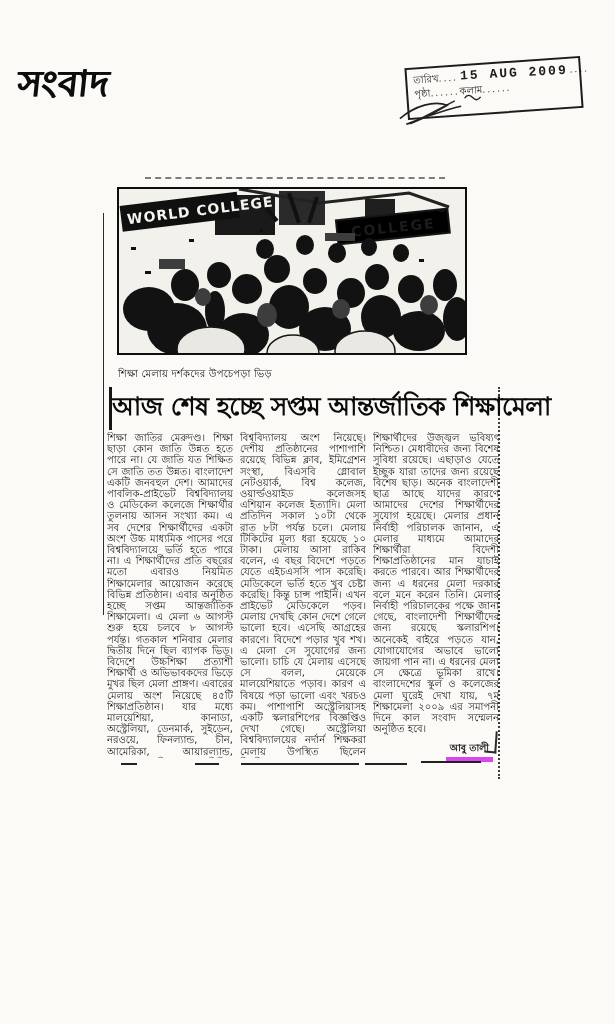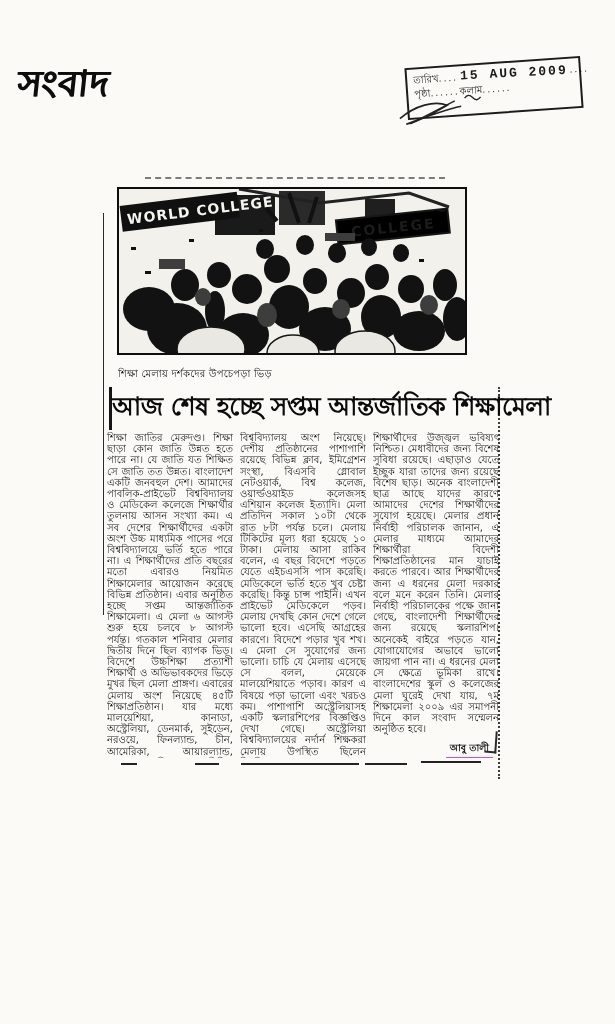--- a/index.html
+++ b/index.html
@@ -65,21 +65,21 @@
     position:absolute;left:4px;top:257px;width:392px;height:326px;
     display:flex;gap:7px;
   }
   .col{
     width:126px;height:100%;overflow:hidden;
     font-size:10px;line-height:11.2px;text-align:justify;color:#1b1b1b;
     word-break:break-word;
   }
   .signature{
     position:absolute;right:10px;top:566px;font-size:9.5px;font-weight:bold;
-    border-bottom:1px solid #d946ef;padding:0 4px 1px 4px;color:#161616;
+    border-bottom:5px solid #d946ef;padding:0 4px 1px 4px;color:#161616;
   }
   .pen-bracket{
     position:absolute;left:382px;top:556px;width:10px;height:20px;
     border-right:2px solid #2b2b2b;border-bottom:2px solid #2b2b2b;transform:rotate(4deg);
   }
   .rule{position:absolute;background:#222;}
   .r1{left:18px;top:588px;width:16px;height:2px;}
   .r2{left:92px;top:588px;width:24px;height:2px;}
   .r3{left:138px;top:588px;width:118px;height:2px;}
   .r4{left:262px;top:588px;width:42px;height:2px;}

